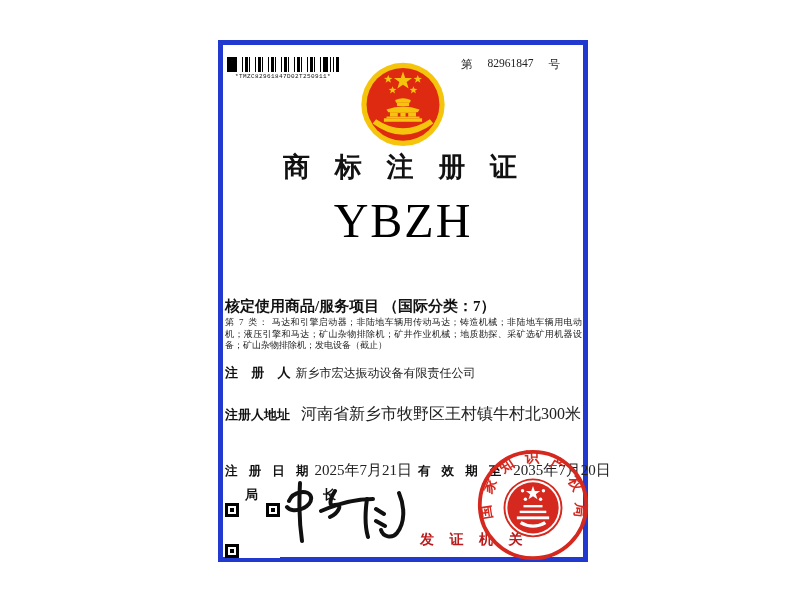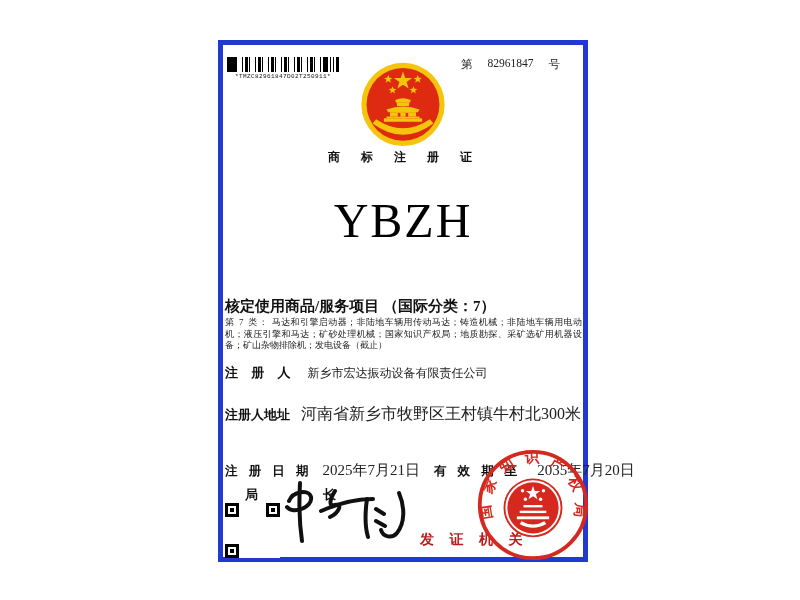--- a/index.html
+++ b/index.html
@@ -28,42 +28,42 @@
   }
 
   
   .cert-no { position:absolute; left:238px; top:12px; display:flex; gap:15px; font-size:11.5px; color:#222; }
 
   
   .emblem { position:absolute; left:136px; top:16px; width:88px; height:92px; }
 
   
   .title { position:absolute; left:0; top:104px; width:100%; text-align:center;
-    font-size:12px; font-weight:bold; letter-spacing:9px; padding-left:3px; color:#111; }
+    font-size:27px; font-weight:bold; letter-spacing:9px; padding-left:3px; color:#111; }
 
   
   .mark { position:absolute; left:0; top:148px; width:100%; text-align:center;
     font-size:48px; letter-spacing:2px; color:#000; }
 
   .sec-head { position:absolute; left:2px; top:252px; font-size:15px; font-weight:bold; color:#111; }
 
   .goods { position:absolute; left:2px; top:272px; width:357px; font-size:9px; line-height:11.5px; color:#222; text-align:justify; }
   .goods b { font-weight:normal; letter-spacing:1px; }
 
   .row { position:absolute; display:flex; align-items:baseline;text-align:right; }
   .lbl { font-weight:bold; font-size:13px; color:#111; white-space:nowrap; }
   .sp4 { letter-spacing:5px; }
   .val { font-size:12px; color:#222; white-space:nowrap; }
 
   .registrant-row { left:2px; top:319px; }
-  .registrant-row .val { margin-left:12px; }
+  .registrant-row .val { }
   .address-row { left:2px; top:359px; }
   .address-row .val { margin-left:11px; font-size:16px; }
 
-  .dates-row { left:2px; top:416px;gap:8px; }
+  .dates-row { left:2px; top:416px; }
   .dates-row .lbl { letter-spacing:4px; font-size:12.5px; }
   .dates-row .val { font-size:15px; margin:0 6px 0 2px; }
   .dates-row .val:last-child { margin-left:8px; }
 
   .director-row { left:2px; top:441px; }
   .director-row .lbl { letter-spacing:26px; font-size:13px;margin-left:20px; }
 
   
   .qr { position:absolute; left:2px; top:458px; width:55px; height:55px; background-color:#fff;
     background-image:
@@ -123,21 +123,21 @@
     </svg>
 
     <div class="title">商 标 注 册 证</div>
 
     <div class="mark">YBZH</div>
 
     <div class="sec-head">核定使用商品/服务项目 （国际分类：7）</div>
 
     <div class="goods">
       <b>第 7 类：</b>
-      <span>马达和引擎启动器；非陆地车辆用传动马达；铸造机械；非陆地车辆用电动机；液压引擎和马达；矿砂处理机械；国家知识产权局；地质勘探、采矿选矿用机器设备；矿山杂物排除机；发电设备（截止）</span>
+      <span>马达和引擎启动器；非陆地车辆用传动马达；铸造机械；非陆地车辆用电动机；液压引擎和马达；矿山杂物排除机；矿井作业机械；地质勘探、采矿选矿用机器设备；矿山杂物排除机；发电设备（截止）</span>
     </div>
 
     <div class="row registrant-row">
       <span class="lbl sp4">注 册 人</span>
       <span class="val">新乡市宏达振动设备有限责任公司</span>
     </div>
 
     <div class="row address-row">
       <span class="lbl">注册人地址</span>
       <span class="val">河南省新乡市牧野区王村镇牛村北300米</span>

